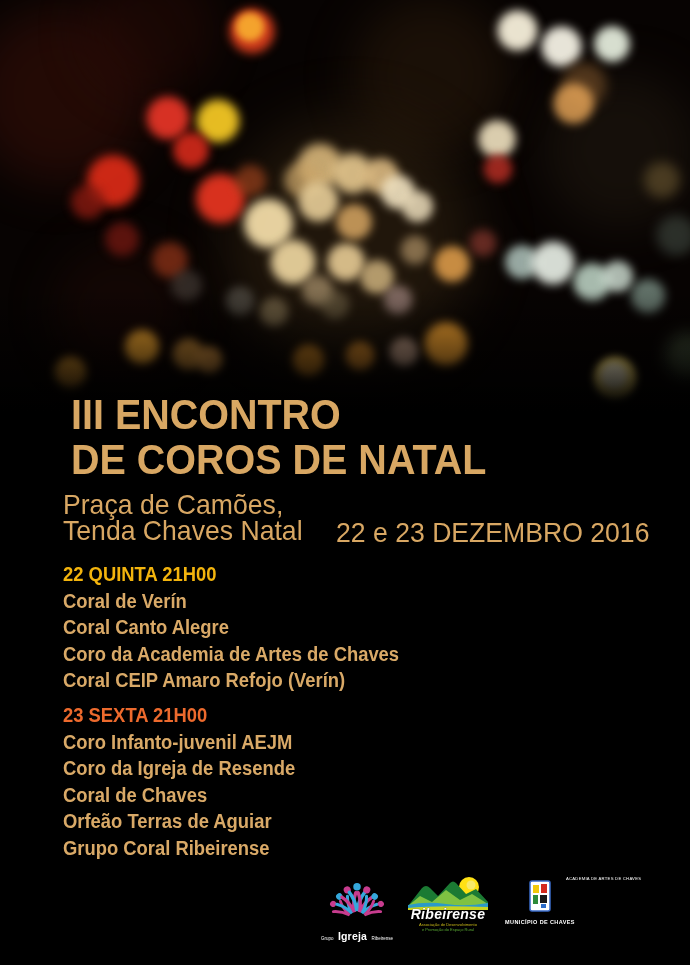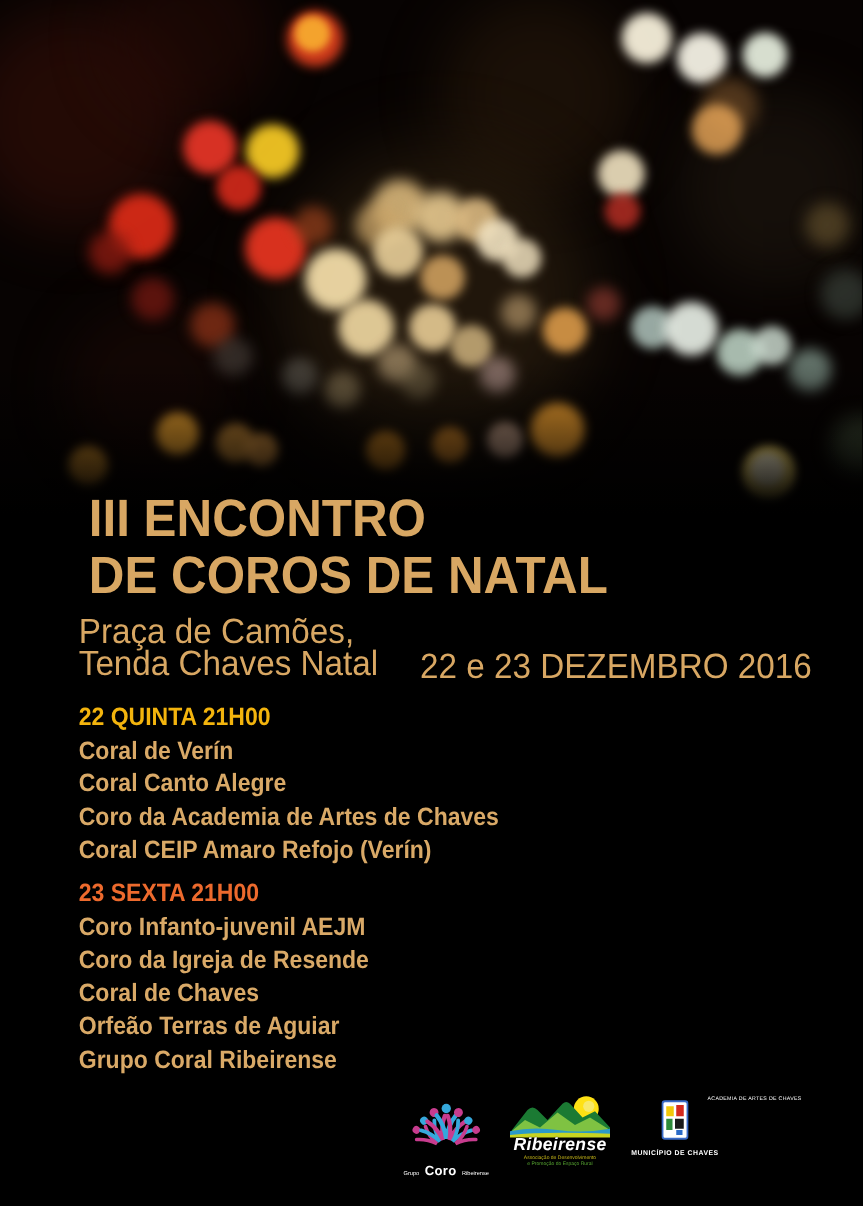--- a/index.html
+++ b/index.html
@@ -176,21 +176,21 @@
         <circle cx="0" cy="-12" r="3.4" fill="var(--gcr-blue)"></circle>
         <path d="M-7,-7 C-3,-2 -1,3 0,10 C1,3 3,-2 7,-7" fill="none" stroke="var(--gcr-blue)" stroke-width="3.2" stroke-linecap="round"></path>
       </g>
       <g transform="rotate(56 43 42) translate(43 24) scale(0.9)">
         <circle cx="0" cy="-12" r="3.4" fill="var(--gcr-pink)"></circle>
         <path d="M-7,-7 C-3,-2 -1,3 0,10 C1,3 3,-2 7,-7" fill="none" stroke="var(--gcr-pink)" stroke-width="3.2" stroke-linecap="round"></path>
       </g>
     </svg>
     <div class="gcr-text">
       <span class="t4">Grupo</span>
-      <span class="t10">Coro</span>
+      <span class="t10">Igreja</span>
       <span class="t4">Ribeirense</span>
     </div>
   </div>
 
   <div class="logo logo-prom">
     <svg width="84" height="40" viewBox="0 0 84 40">
       <circle cx="63" cy="13" r="10" fill="var(--prom-yellow)"></circle>
       <circle cx="65" cy="11" r="4.5" fill="#F7E96A"></circle>
       <path d="M2,32 L16,14 Q20,10 24,14 L32,22 L44,9 Q47,6 50,9 L60,20 L70,15 L82,28 L82,34 L2,34 Z" fill="var(--prom-green-dark)"></path>
       <path d="M2,32 L14,22 L26,28 L40,16 L54,26 L66,20 L82,30 L82,34 L2,34 Z" fill="var(--prom-green-light)"></path>

